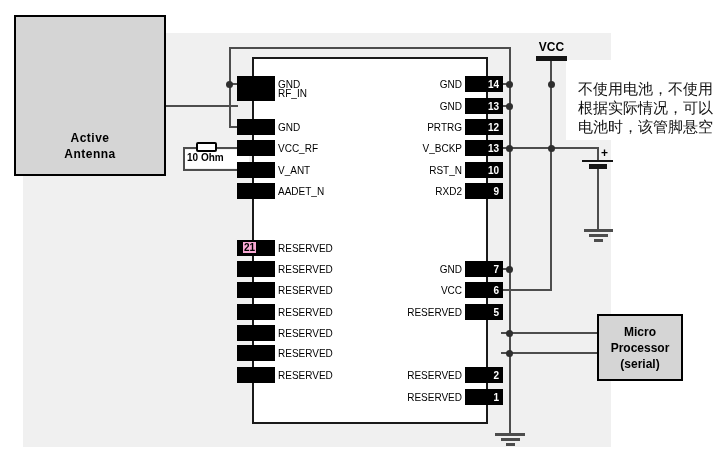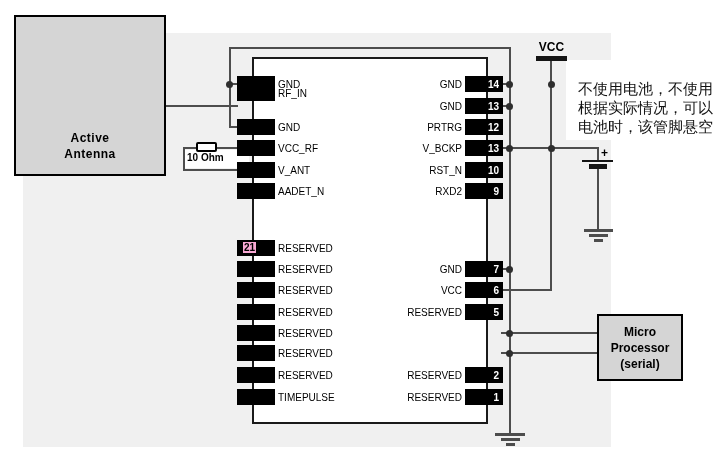--- a/index.html
+++ b/index.html
@@ -147,24 +147,20 @@
       <span>RESERVED</span>
     </div>
   <div class="pin left" style="top:345px">
       <span class="pbox"></span>
       <span>RESERVED</span>
     </div>
   <div class="pin left" style="top:367px">
       <span class="pbox"></span>
       <span>RESERVED</span>
     </div>
-  <div class="pin left" style="top:389px">
-      <span class="pbox"></span>
-      <span>TIMEPULSE</span>
-    </div>
   <div class="num21">21</div>
 
   <div class="pin right" style="top:76px">
       <span>GND</span>
       <span class="pbox">
         <span class="pnum">14</span>
       </span>
     </div>
   <div class="pin right" style="top:98px">
       <span>GND</span>

